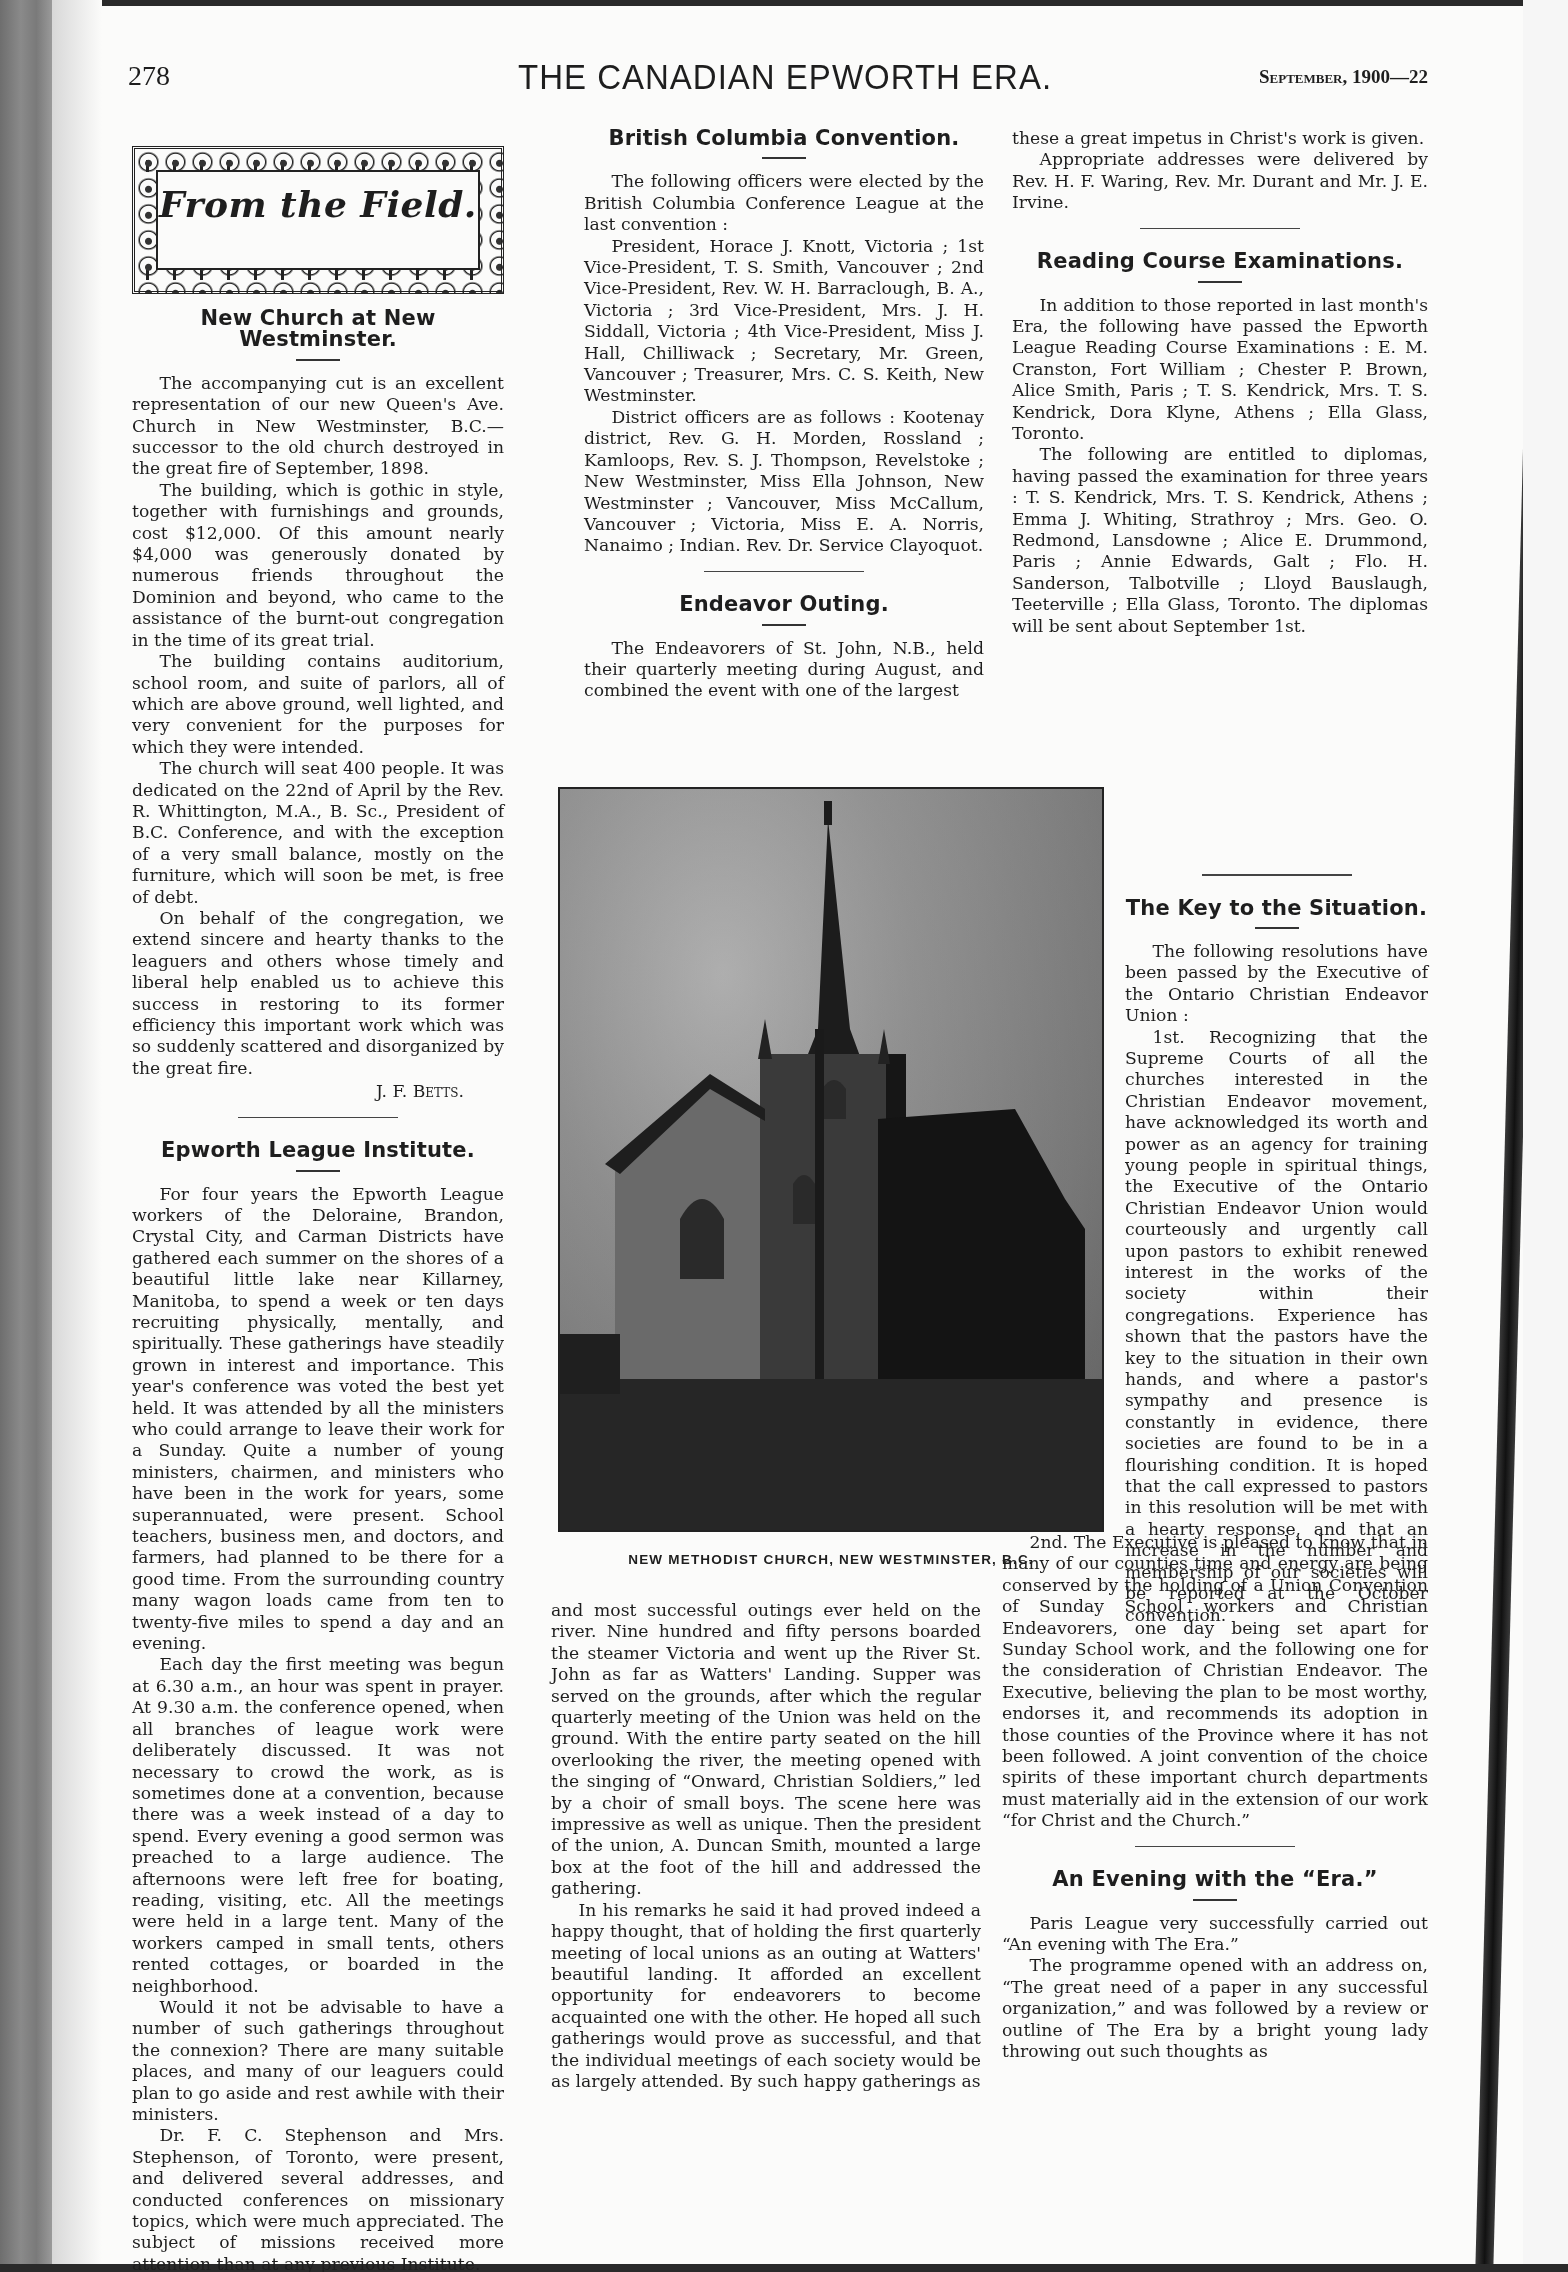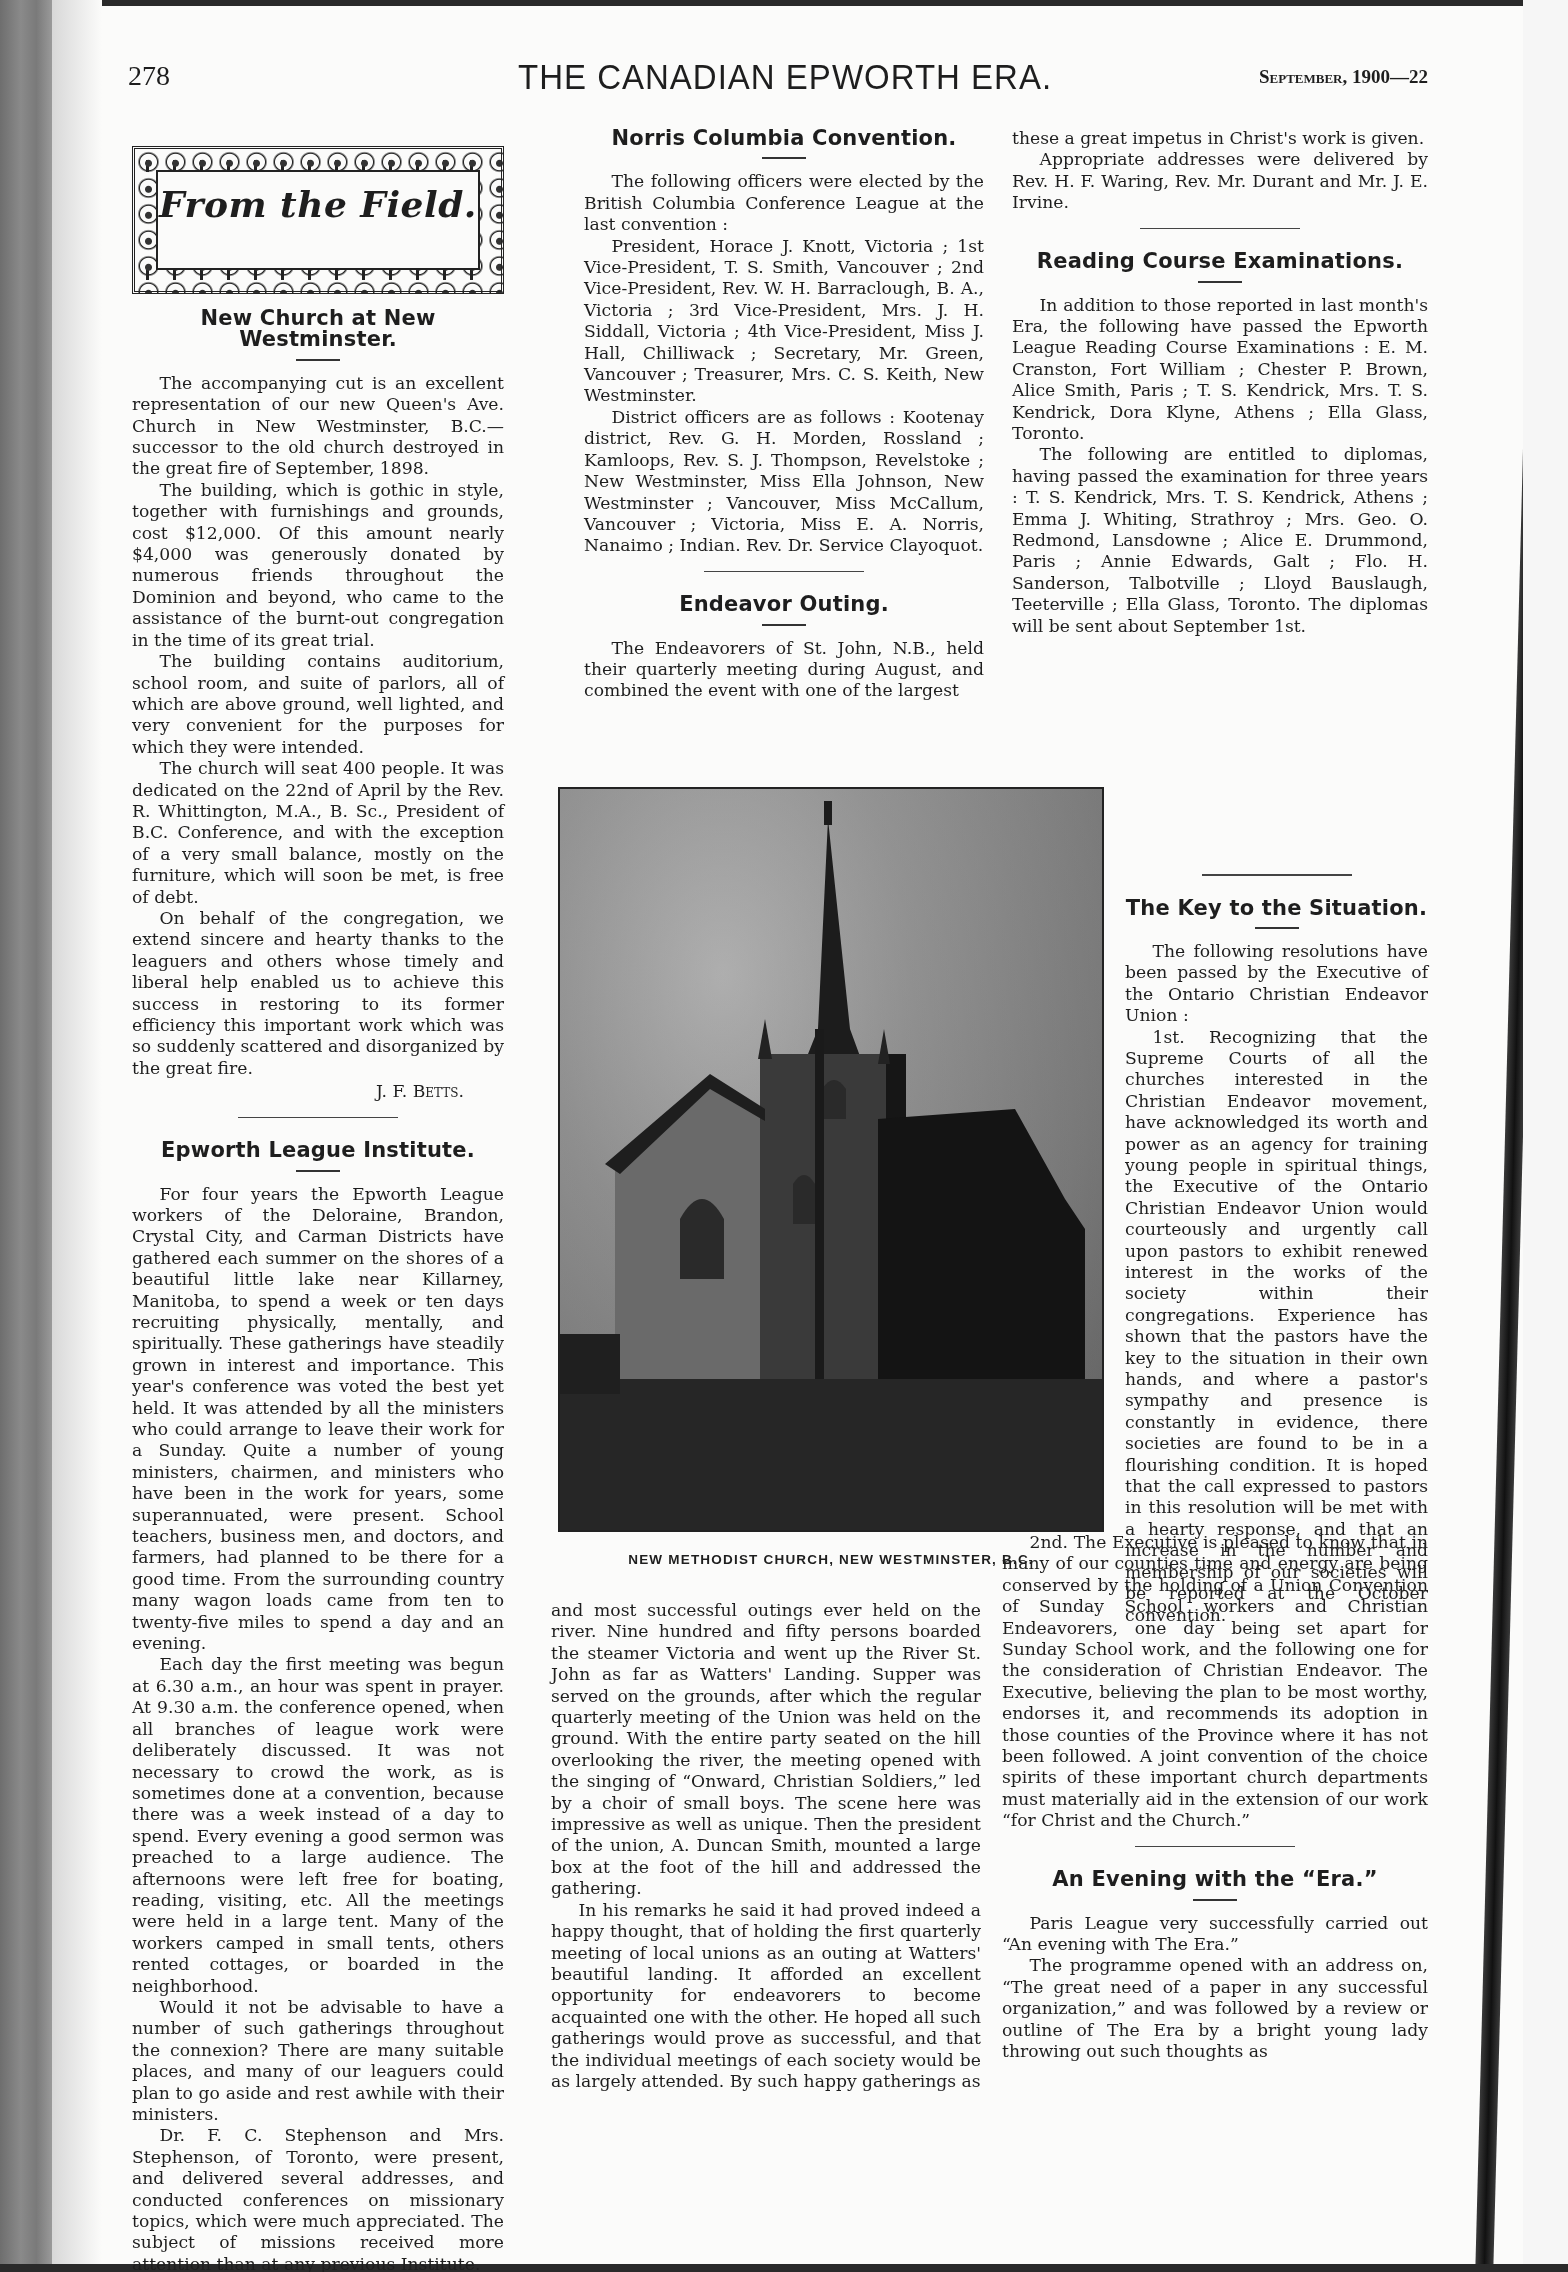--- a/index.html
+++ b/index.html
@@ -130,21 +130,21 @@
     <div class="title-rule"></div>
     <p>For four years the Epworth League workers of the Deloraine, Brandon, Crystal City, and Carman Districts have gathered each summer on the shores of a beautiful little lake near Killarney, Manitoba, to spend a week or ten days recruiting physically, mentally, and spiritually. These gatherings have steadily grown in interest and importance. This year's conference was voted the best yet held. It was attended by all the ministers who could arrange to leave their work for a Sunday. Quite a number of young ministers, chairmen, and ministers who have been in the work for years, some superannuated, were present. School teachers, business men, and doctors, and farmers, had planned to be there for a good time. From the surrounding country many wagon loads came from ten to twenty-five miles to spend a day and an evening.</p>
     <p>Each day the first meeting was begun at 6.30 a.m., an hour was spent in prayer. At 9.30 a.m. the conference opened, when all branches of league work were deliberately discussed. It was not necessary to crowd the work, as is sometimes done at a convention, because there was a week instead of a day to spend. Every evening a good sermon was preached to a large audience. The afternoons were left free for boating, reading, visiting, etc. All the meetings were held in a large tent. Many of the workers camped in small tents, others rented cottages, or boarded in the neighborhood.</p>
     <p>Would it not be advisable to have a number of such gatherings throughout the connexion? There are many suitable places, and many of our leaguers could plan to go aside and rest awhile with their ministers.</p>
     <p>Dr. F. C. Stephenson and Mrs. Stephenson, of Toronto, were present, and delivered several addresses, and conducted conferences on missionary topics, which were much appreciated. The subject of missions received more attention than at any previous Institute.</p>
   </article>
 </section>
 
 <section class="col col-2">
   <article>
-    <h2 class="section-title">Norris Columbia Convention.</h2>
+    <h2 class="section-title">British Columbia Convention.</h2>
     <div class="title-rule"></div>
     <p>The following officers were elected by the British Columbia Conference League at the last convention :</p>
     <p>President, Horace J. Knott, Victoria ; 1st Vice-President, T. S. Smith, Vancouver ; 2nd Vice-President, Rev. W. H. Barraclough, B. A., Victoria ; 3rd Vice-President, Mrs. J. H. Siddall, Victoria ; 4th Vice-President, Miss J. Hall, Chilliwack ; Secretary, Mr. Green, Vancouver ; Treasurer, Mrs. C. S. Keith, New Westminster.</p>
     <p>District officers are as follows : Kootenay district, Rev. G. H. Morden, Rossland ; Kamloops, Rev. S. J. Thompson, Revelstoke ; New Westminster, Miss Ella Johnson, New Westminster ; Vancouver, Miss McCallum, Vancouver ; Victoria, Miss E. A. Norris, Nanaimo ; Indian. Rev. Dr. Service Clayoquot.</p>
   </article>
   <div class="section-sep"></div>
   <article>
     <h2 class="section-title">Endeavor Outing.</h2>
     <div class="title-rule"></div>
     <p>The Endeavorers of St. John, N.B., held their quarterly meeting during August, and combined the event with one of the largest</p>

